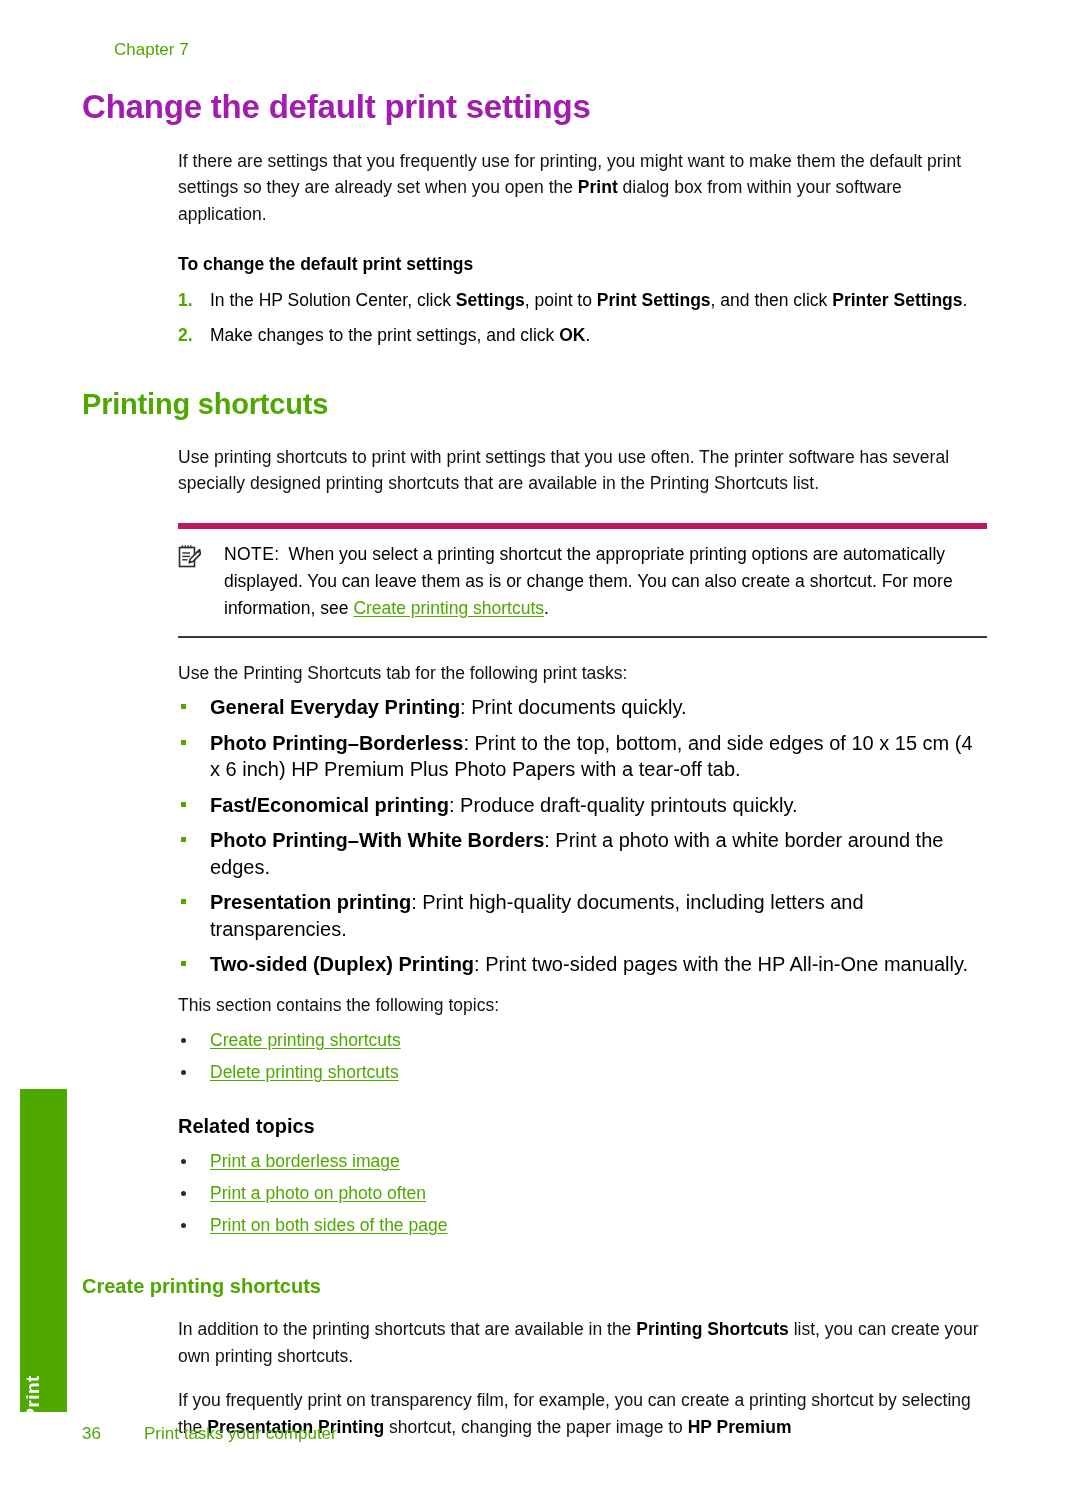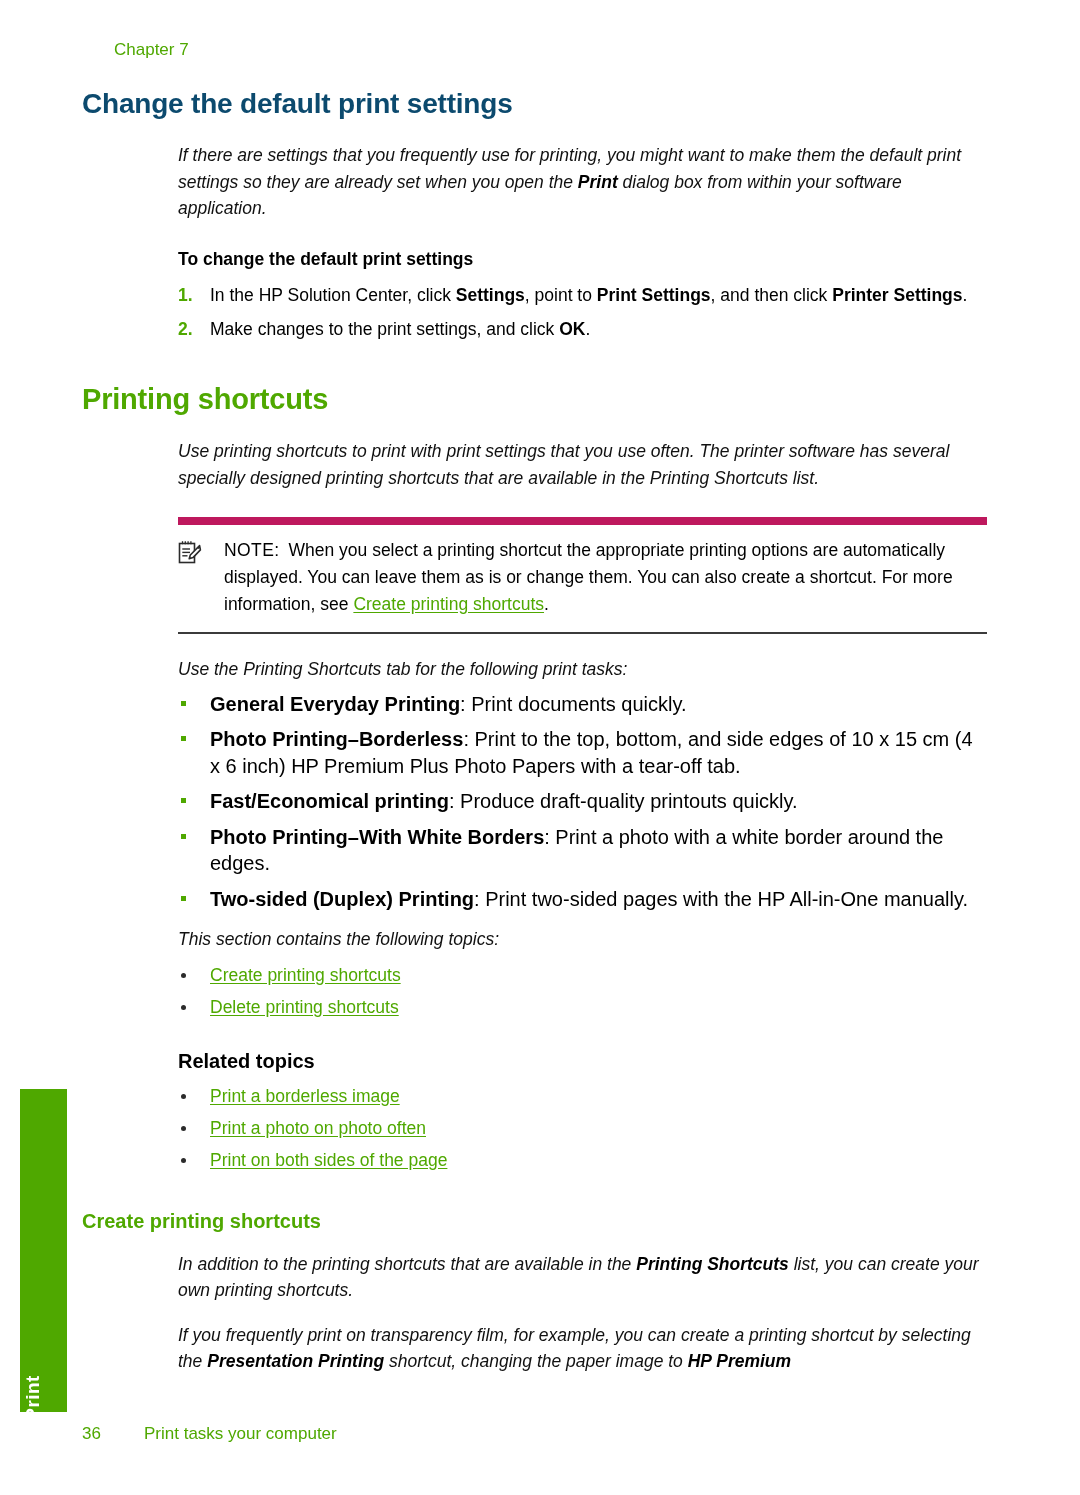--- a/index.html
+++ b/index.html
@@ -60,24 +60,24 @@
   .content {
     position: absolute;
     left: 82px;
     top: 88px;
     width: 905px;
   }
 
   
   h1.h-level1 {
     margin: 0 0 22px 0;
-    font-size: 28px;
+    font-size: 33px;
     line-height: 1.15;
     font-weight: bold;
-    color: #0c4a6e;
+    color: #a21caf;
     letter-spacing: -0.2px;
   }
   h2.h-level2 {
     margin: 40px 0 22px 0;
     font-size: 29px;
     line-height: 1.15;
     font-weight: bold;
     color: #4fa800;
     letter-spacing: -0.2px;
   }
@@ -93,21 +93,20 @@
   .indent {
     margin-left: 96px;
     width: 809px;
   }
 
   p.body {
     margin: 0 0 18px 0;
     font-size: 17.5px;
     line-height: 26.5px;
     color: #111;
-    font-style: italic;
   }
   p.body.tight { margin-bottom: 8px; }
 
   .runin {
     font-weight: bold;
     color: #000;
   }
 
   h4.proc-title {
     margin: 24px 0 10px 0;
@@ -193,21 +192,21 @@
   a.xref, .xref {
     color: #4fa800;
     text-decoration: underline;
     text-underline-offset: 2px;
     cursor: pointer;
   }
 
   
   .note {
     margin: 26px 0 22px 0;
-    border-top: 8px solid #be185d;
+    border-top: 6px solid #be185d;
     border-bottom: 2px solid #3b3b3b;
     padding: 12px 0 14px 0;
     position: relative;
   }
   .note-inner {
     position: relative;
     padding-left: 46px;
     font-size: 17.5px;
     line-height: 27px;
   }
@@ -306,20 +305,23 @@
         <li>
           <span class="sq"></span><span class="runin">Photo Printing–Borderless</span><span>: Print to the top, bottom, and side edges of 10 x 15 cm (4 x 6 inch) HP Premium Plus Photo Papers with a tear-off tab.</span>
         </li>
         <li>
           <span class="sq"></span><span class="runin">Fast/Economical printing</span><span>: Produce draft-quality printouts quickly.</span>
         </li>
         <li>
           <span class="sq"></span><span class="runin">Photo Printing–With White Borders</span><span>: Print a photo with a white border around the edges.</span>
         </li>
         <li>
+          <span class="sq"></span><span class="runin">Presentation printing</span><span>: Print high-quality documents, including letters and transparencies.</span>
+        </li>
+        <li>
           <span class="sq"></span><span class="runin">Two-sided (Duplex) Printing</span><span>: Print two-sided pages with the HP All-in-One manually.</span>
         </li>
       </ul>
 
       <p class="body tight" style="margin-top:14px;">This section contains the following topics:</p>
 
       <ul class="linklist">
         <li>
           <span class="dot"></span><a class="xref">Create printing shortcuts</a>
         </li>

